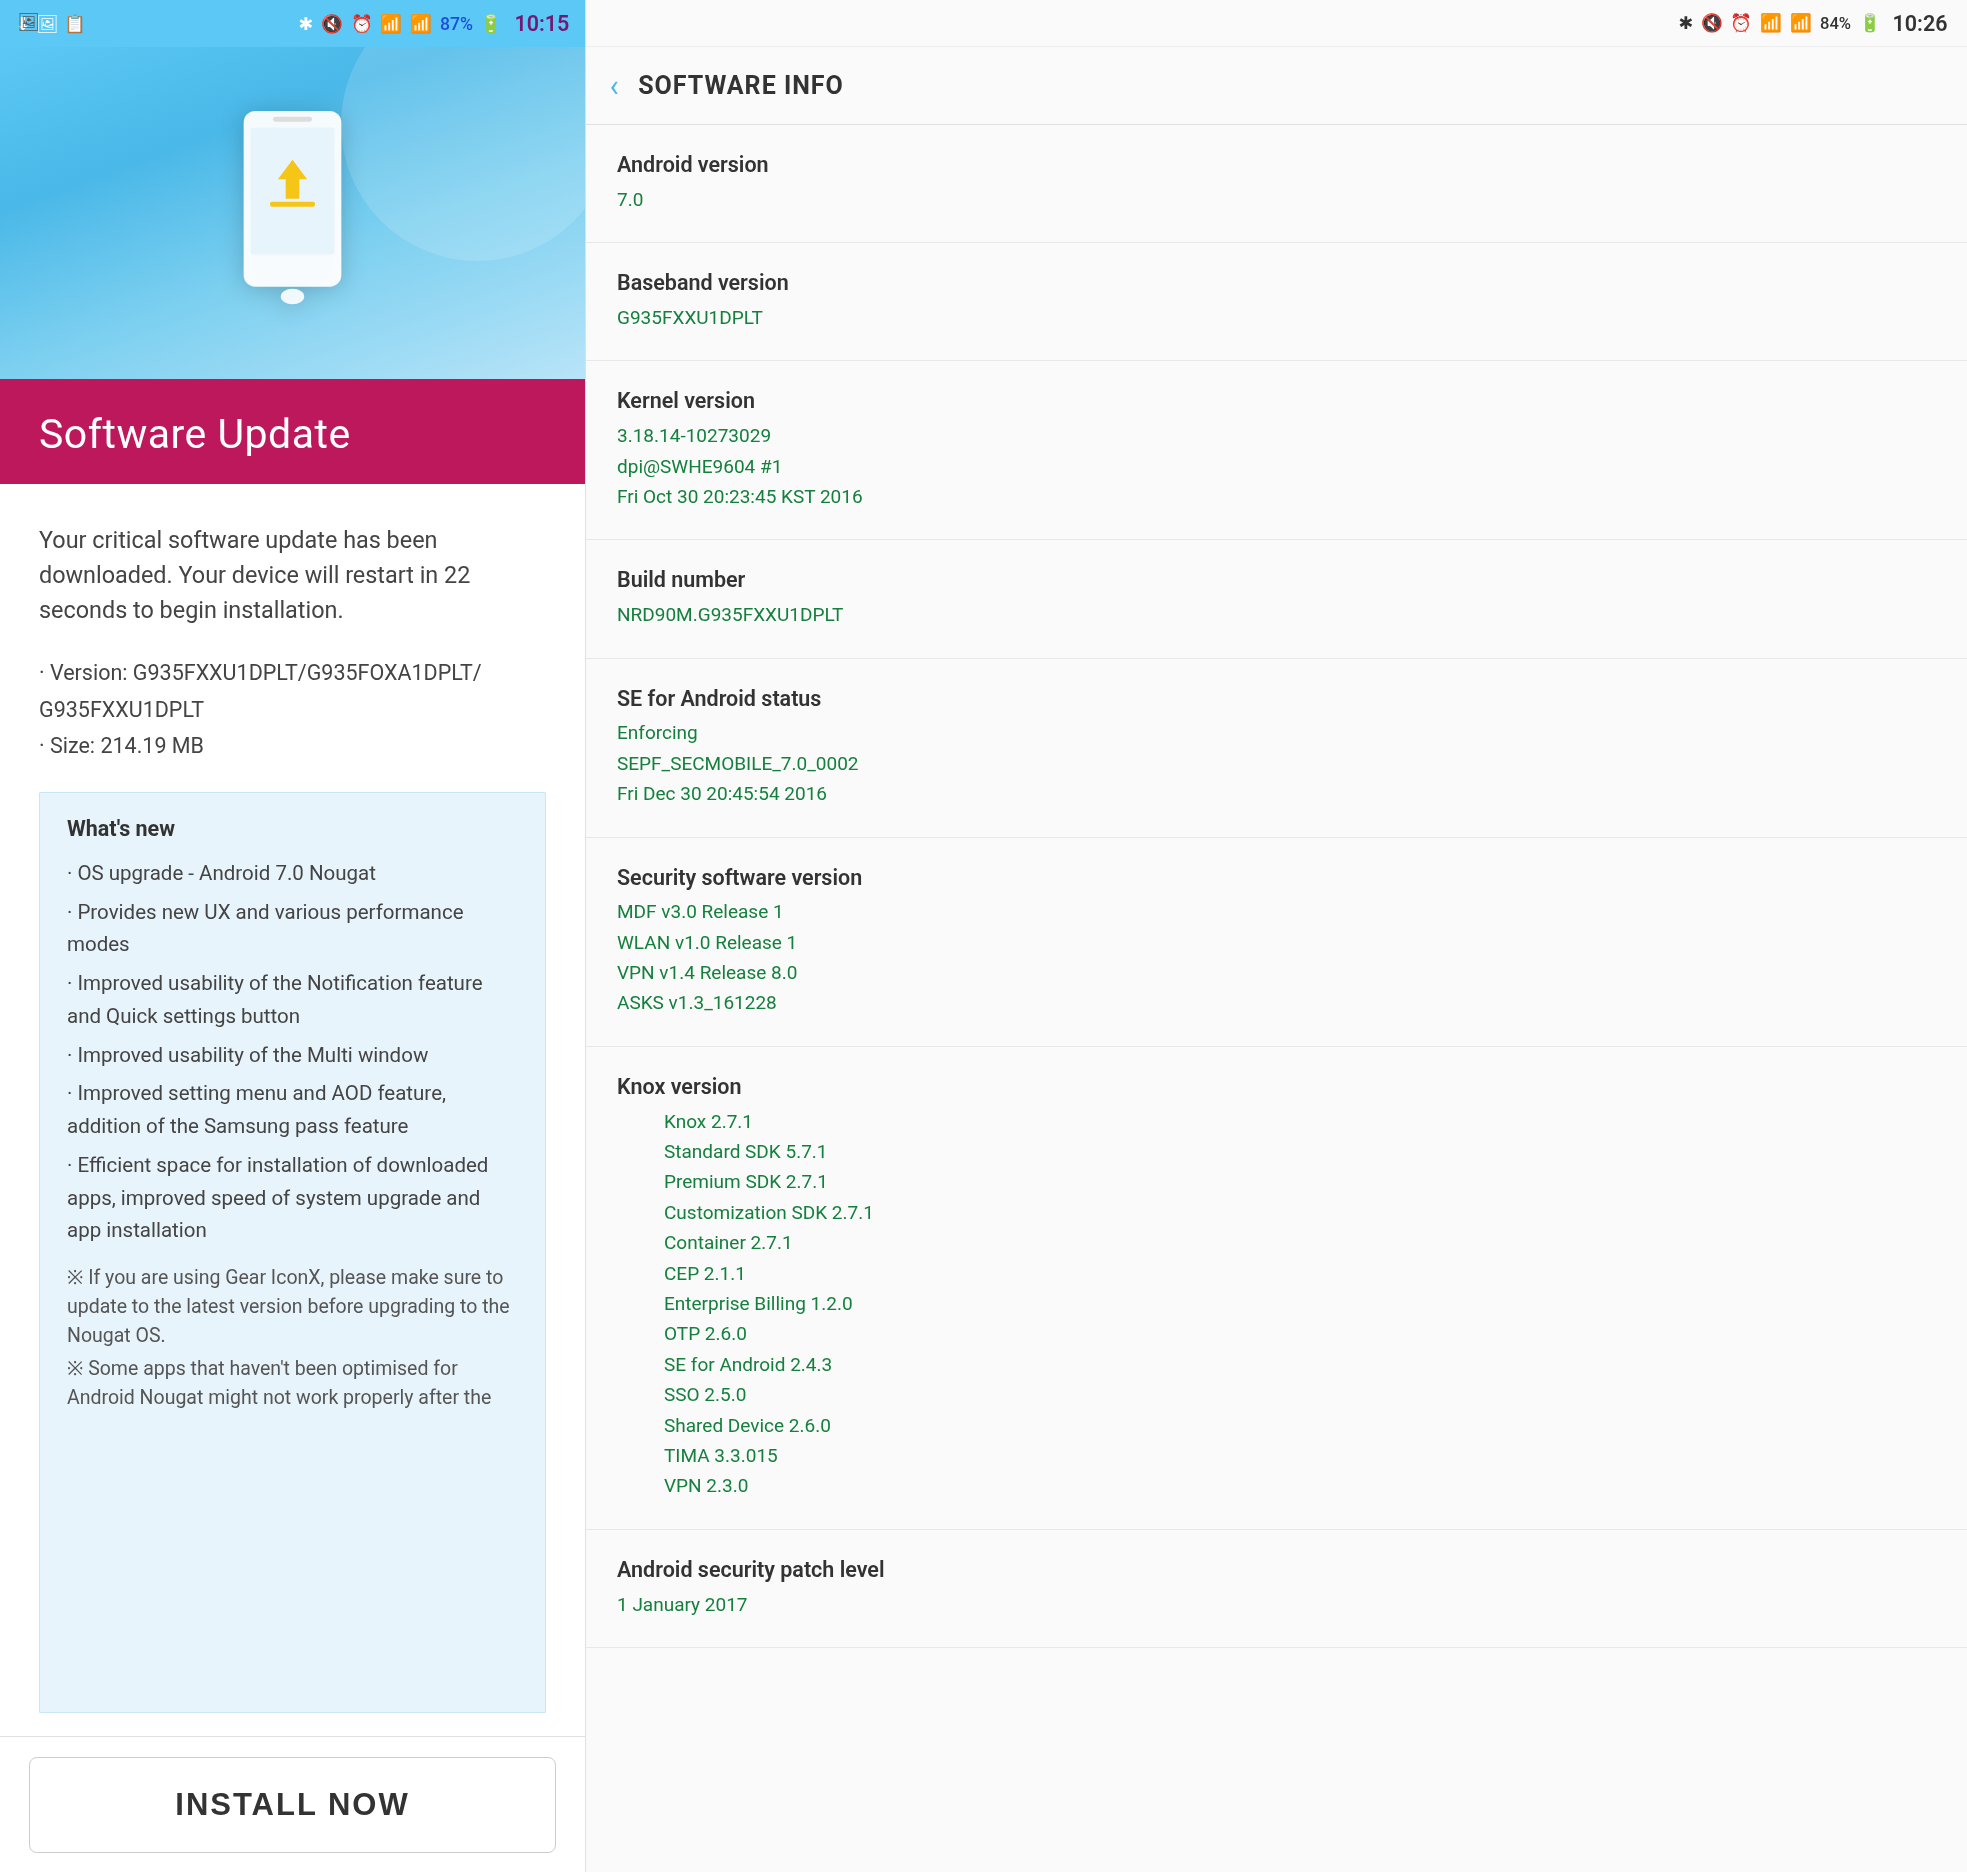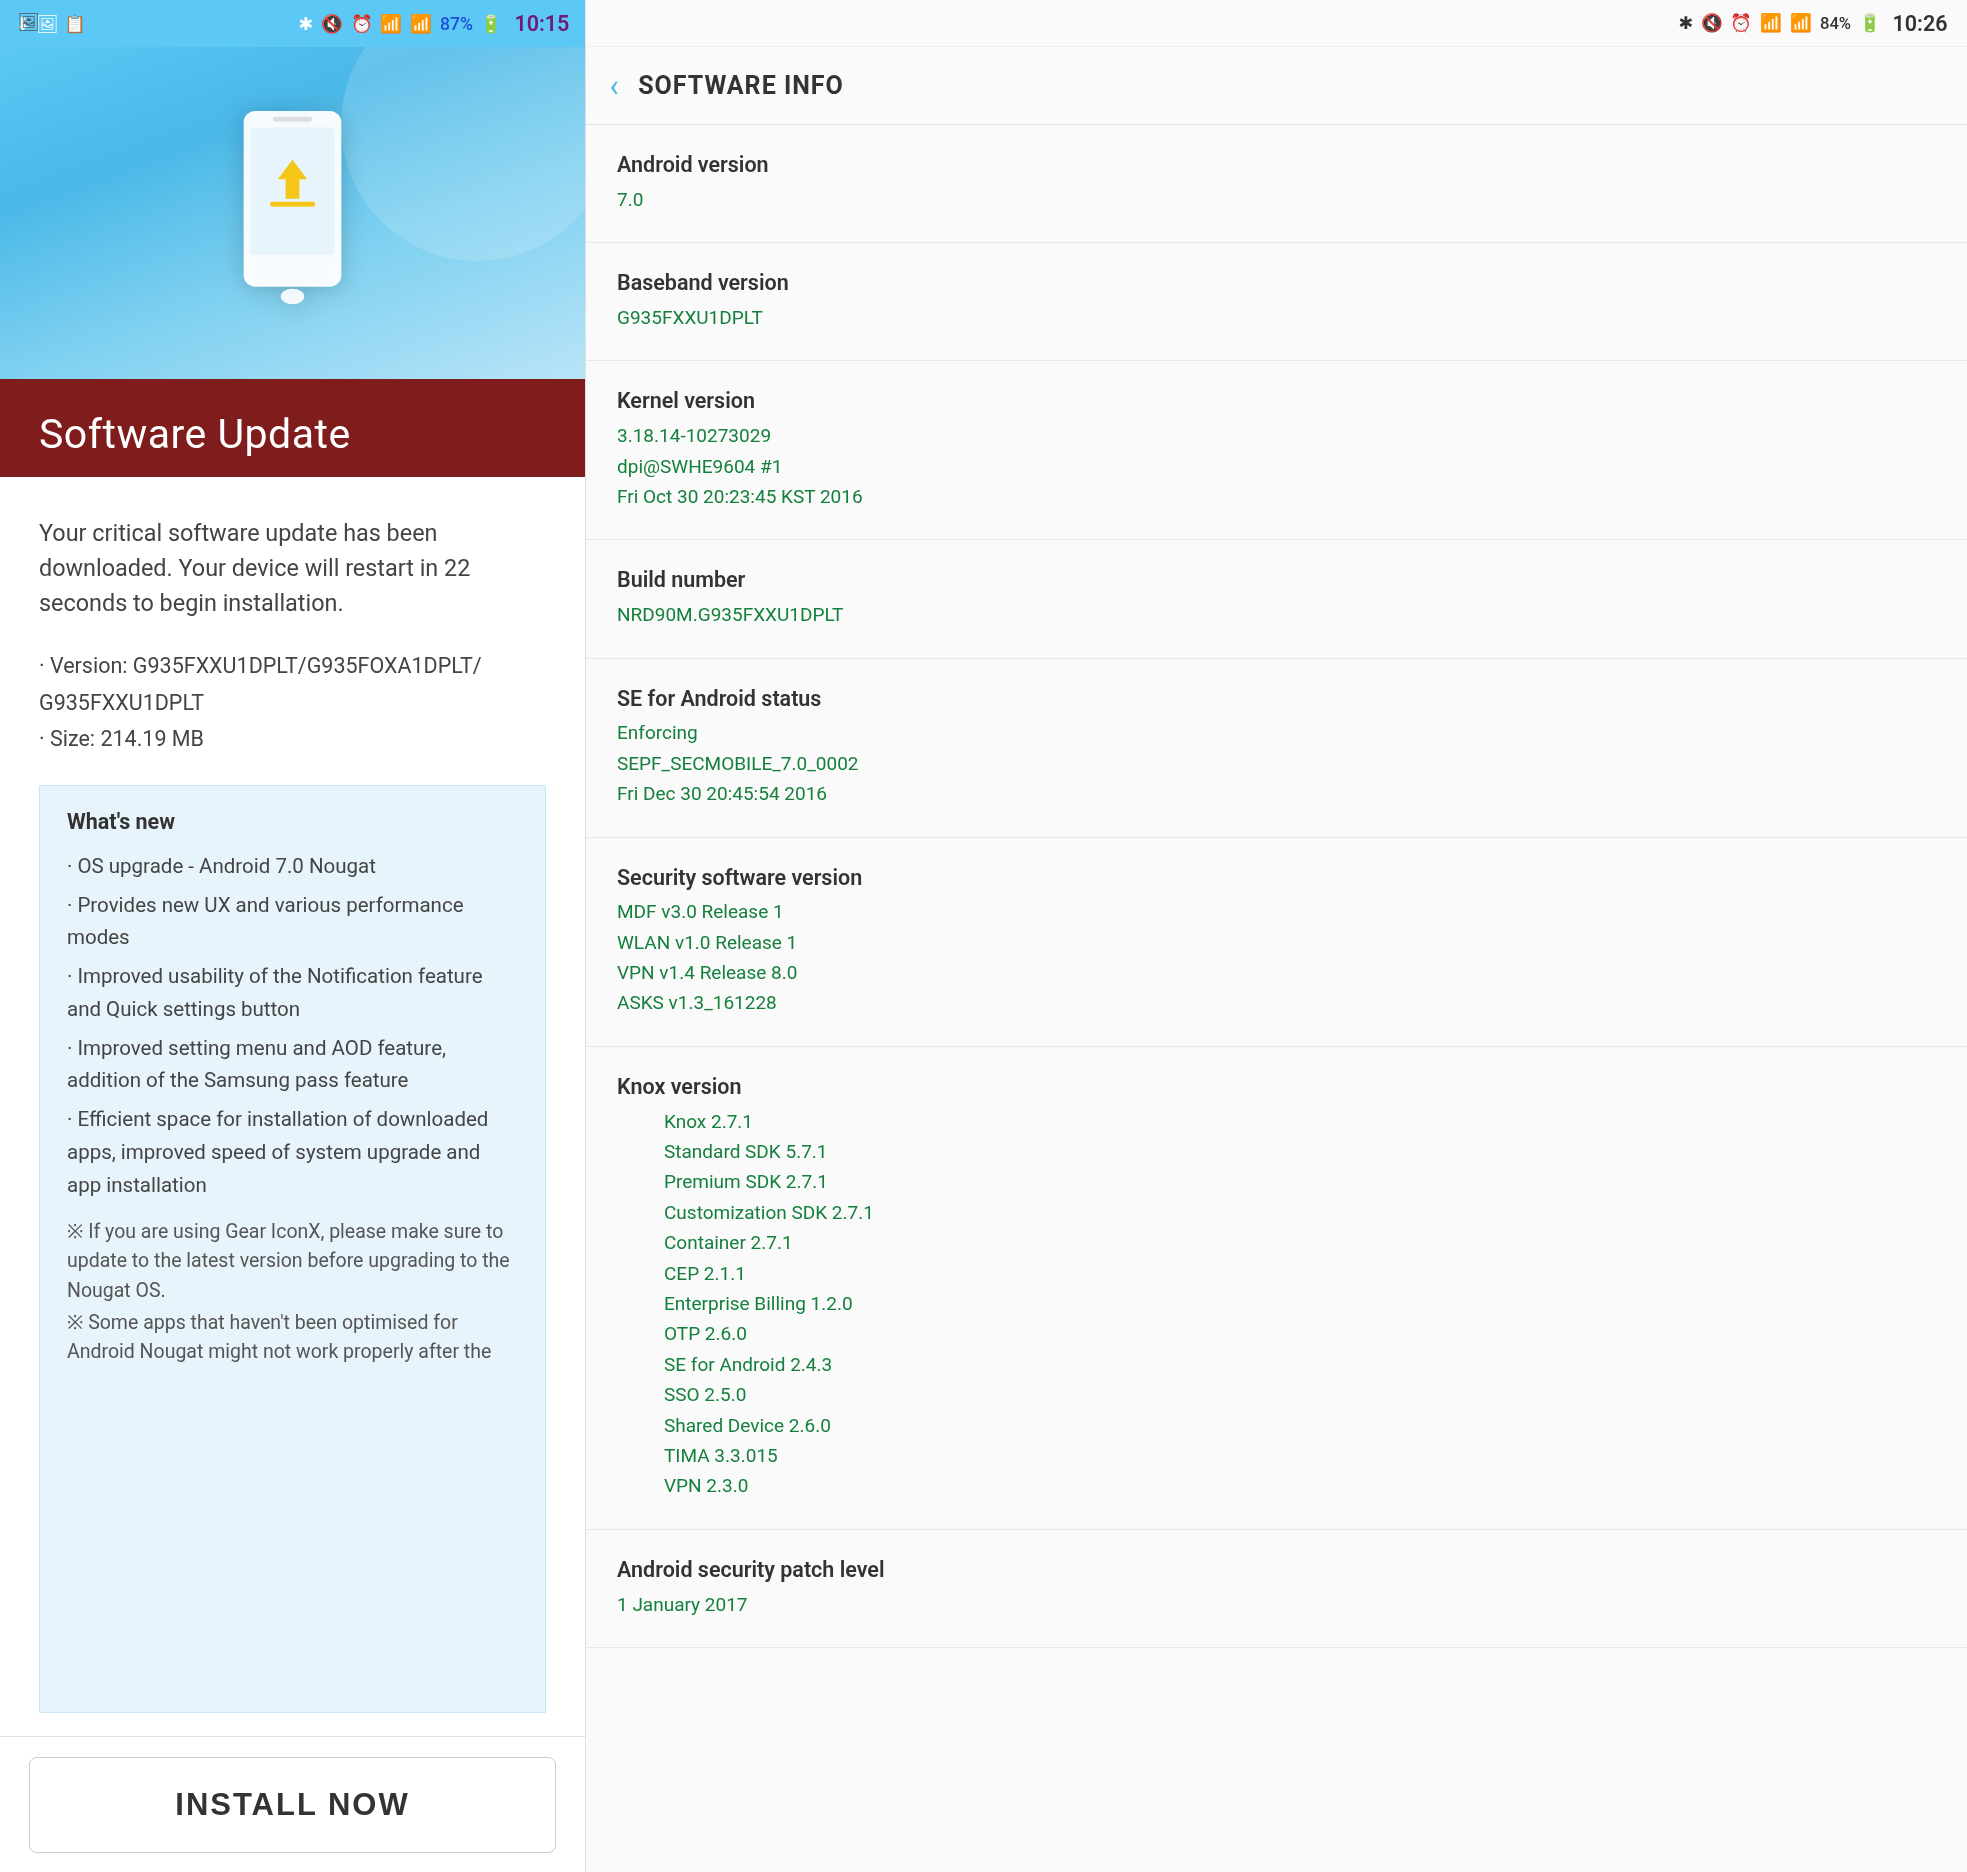--- a/index.html
+++ b/index.html
@@ -62,22 +62,22 @@
       position: absolute;
       top: -59px;
       right: -29px;
       width: 273px;
       height: 273px;
       background: rgba(255,255,255,0.15);
       border-radius: 50%;
     }
 
     .title-section {
-      background: #7f1d1d;
-      padding: 31px 39px 19px 39px;
+      background: #be185d;
+      padding: 31px 39px 26px 39px;
     }
 
     .title-section h1 {
       color: #fff;
       font-size: 41px;
       font-weight: 400;
       letter-spacing: 0.5px;
     }
 
     .content-section {
@@ -284,20 +284,21 @@
     <div class="update-details">
       <p>· Version: G935FXXU1DPLT/G935FOXA1DPLT/ G935FXXU1DPLT</p>
       <p>· Size: 214.19 MB</p>
     </div>
     <div class="whats-new-box">
       <div class="whats-new-title">What's new</div>
       <div class="whats-new-items">
         <p>· OS upgrade - Android 7.0 Nougat</p>
         <p>· Provides new UX and various performance modes</p>
         <p>· Improved usability of the Notification feature and Quick settings button</p>
+        <p>· Improved usability of the Multi window</p>
         <p>· Improved setting menu and AOD feature, addition of the Samsung pass feature</p>
         <p>· Efficient space for installation of downloaded apps, improved speed of system upgrade and app installation</p>
       </div>
       <div class="warning-text">
         <p>※ If you are using Gear IconX, please make sure to update to the latest version before upgrading to the Nougat OS.</p>
         <p style="margin-top:3px;">※ Some apps that haven't been optimised for Android Nougat might not work properly after the</p>
       </div>
     </div>
   </div>
 

